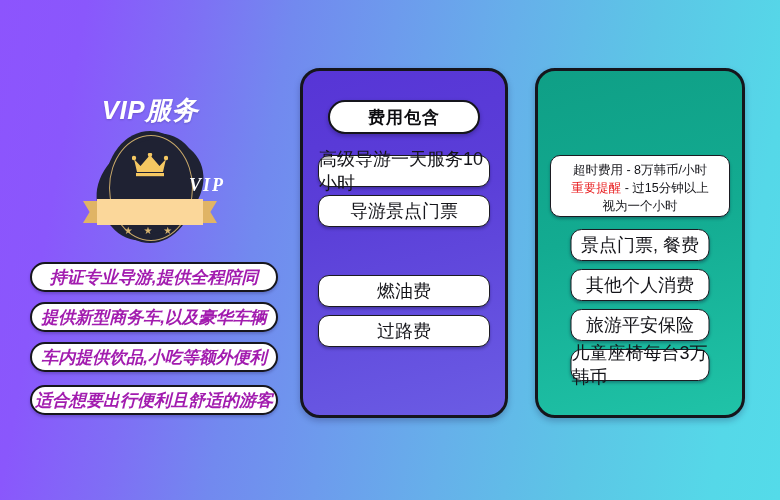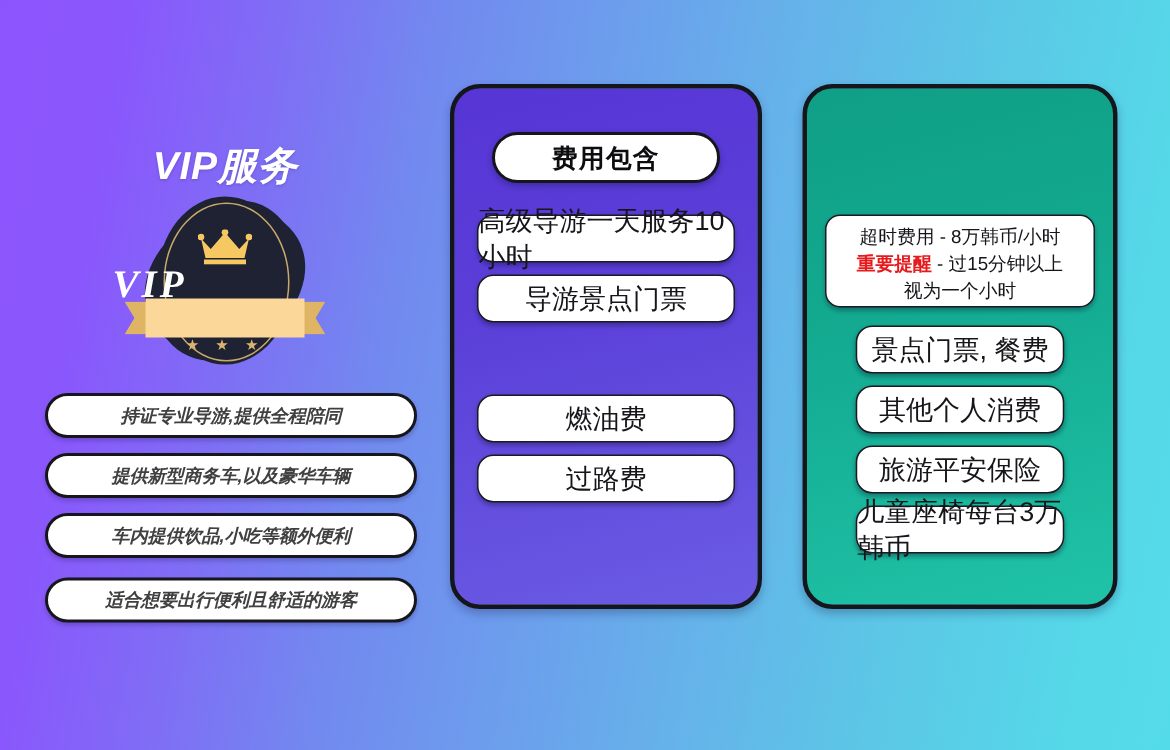--- a/index.html
+++ b/index.html
@@ -32,22 +32,22 @@
   .scallop.s2{transform:rotate(30deg);}
   .scallop.s3{transform:rotate(60deg);}
   .scallop.ring{
     left:34px;top:4px;width:82px;height:104px;
     background:transparent;border:1px solid #c9a96a;border-radius:50%;
   }
   #crown{
     position:absolute;left:57px;top:22px;width:36px;height:24px;z-index:6;
   }
   #vip-word{
-    position:absolute;left:0;top:44px;width:150px;text-align:left;
-    color:#ffffff;font-size:26px;font-weight:bold;letter-spacing:2px;
+    position:absolute;left:0;top:44px;width:150px;text-align:right;
+    color:#ffffff;font-size:18px;font-weight:bold;letter-spacing:2px;
     font-family:"Liberation Serif","DejaVu Serif",serif;z-index:6;
   }
   #stars{
     position:absolute;left:0;top:94px;width:150px;text-align:center;
     color:#d8b46e;font-size:10px;letter-spacing:4px;z-index:6;
   }
   
   #ribbon{position:absolute;left:8px;top:68px;width:134px;height:26px;z-index:7;}
   .rb-tail{
     position:absolute;top:2px;width:22px;height:22px;background:#e0b465;
@@ -57,28 +57,28 @@
   .rb-main{
     position:absolute;left:14px;top:0;width:106px;height:26px;
     background:#fbd79a;
   }
 
   
   .lpill{
     position:absolute;left:30px;width:248px;height:30px;
     background:#ffffff;border:2px solid #16161c;border-radius:16px;
     display:flex;align-items:center;justify-content:center;
-    color:#404040;font-size:12px;font-weight:bold;
+    color:#a21caf;font-size:17px;font-weight:bold;
     box-shadow:0 2px 3px rgba(20,10,60,.22);
     box-sizing:border-box;
   }
 
   
   .panel{
-    position:absolute;top:56px;height:350px;
+    position:absolute;top:68px;height:350px;
     border:3px solid #15151c;border-radius:20px;box-sizing:border-box;
     box-shadow:0 3px 6px rgba(20,10,60,.25);
     padding-left:20px;
   }
   #panel-mid{
     left:300px;width:208px;
     background:linear-gradient(165deg,#5735d6 0%,#5b3fd8 40%,#6b5ce4 100%);
   }
   #panel-right{
     left:535px;width:210px;
@@ -102,21 +102,21 @@
     box-shadow:0 2px 3px rgba(10,5,40,.3);box-sizing:border-box;
   }
   #panel-mid .ipill{width:172px;height:32px;}
   #panel-right .ipill{width:139px;height:32px;}
 
   #panel-right .ipill.note{
     width:180px;height:62px;border-radius:10px;
     display:block;padding:5px 8px 0 8px;text-align:center;
     font-size:12.5px;line-height:18px;
   }
-  .note-red{color:#e8191b;font-weight:bold;margin-top:34px;}
+  .note-red{color:#e8191b;font-weight:normal;margin-top:34px;}
 </style>
 </head>
 <body>
 
 <div id="stage">
 
   <div id="left">
 
     <div id="vip-title">VIP服务</div>
 

